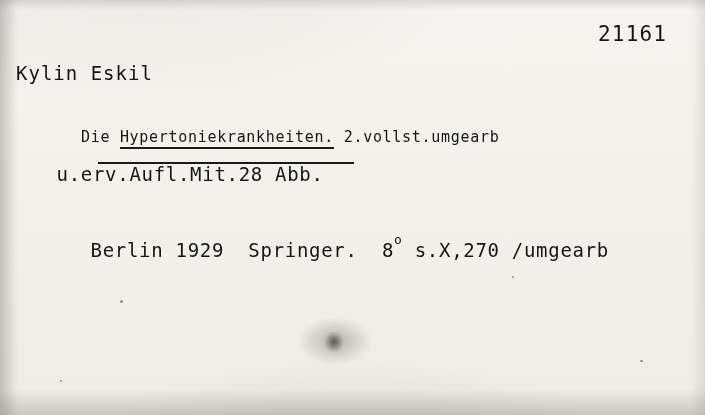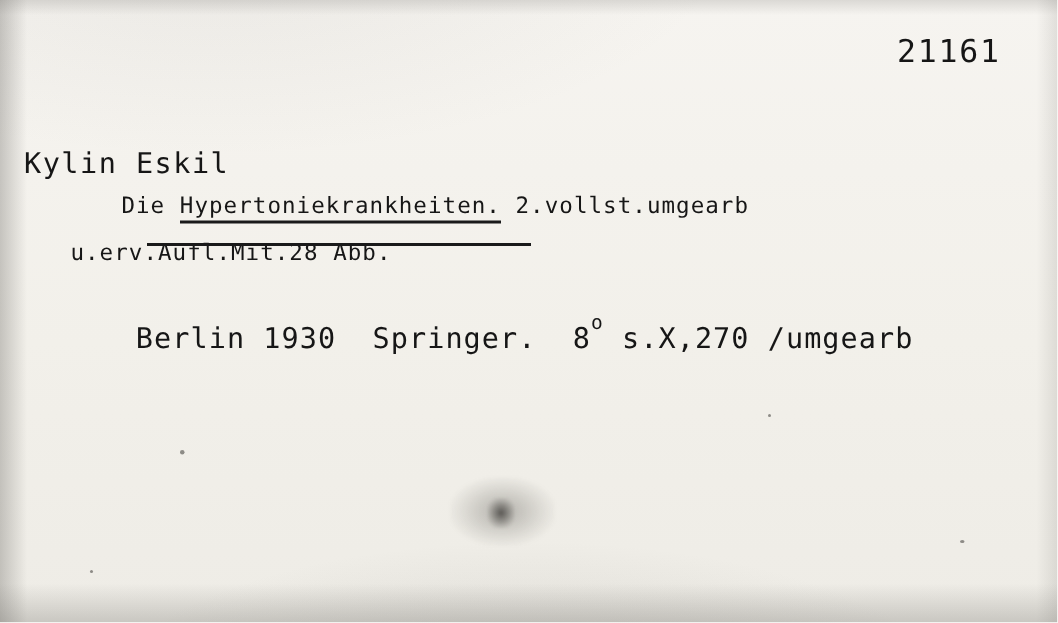--- a/index.html
+++ b/index.html
@@ -75,49 +75,49 @@
     top: 22px;
     left: 598px;
     font-size: 21px;
     letter-spacing: 1.2px;
   }
   .author {
     top: 62px;
     left: 16px;
     font-size: 19px;
     letter-spacing: 1.0px;
-    margin-top: 36px;
   }
   .title-row {
     top: 110px;
     left: 16px;
     font-size: 15px;
     letter-spacing: 0.7px;
   }
   .title-row .indent { display:inline-block; width: 26px; }
   .underlined {
     border-bottom: 2px solid #1a1a1a;
     padding-bottom: 1px;
   }
   .title-row2 {
     top: 141px;
     left: 8px;
-    font-size: 15px;
+    font-size: 19px;
     letter-spacing: 0.7px;
   }
   .imprint {
     top: 192px;
     left: 16px;
     font-size: 19px;
     letter-spacing: 0.7px;
   }
   .imprint .indent { display:inline-block; width: 26px; }
   .octavo {
     position: relative;
     display: inline-block;
+    margin-top: 24px;
   }
   .octavo sup {
     font-size: 13px;
     position: relative;
     top: -6px;
     left: 0px;
   }
   .ul2 {
     position: absolute;
     left: 98px;
@@ -151,15 +151,15 @@
   <div class="line title-row">
     <span class="indent"></span><span>Die </span><span class="underlined">Hypertoniekrankheiten.</span><span> 2.vollst.umgearb</span>
   </div>
 
   <div class="line title-row2">
     <span>u.erv.</span><span>Aufl.Mit.28 Abb.</span>
   </div>
   <div class="ul2"></div>
 
   <div class="line imprint">
-    <span class="indent"></span><span>Berlin 1930  Springer.  </span><span class="octavo"><span>8</span><sup>o</sup></span><span> s.X,270 /umgearb</span>
+    <span class="indent"></span><span>Berlin 1929  Springer.  </span><span class="octavo"><span>8</span><sup>o</sup></span><span> s.X,270 /umgearb</span>
   </div>
 </div>
 
 </body></html>

